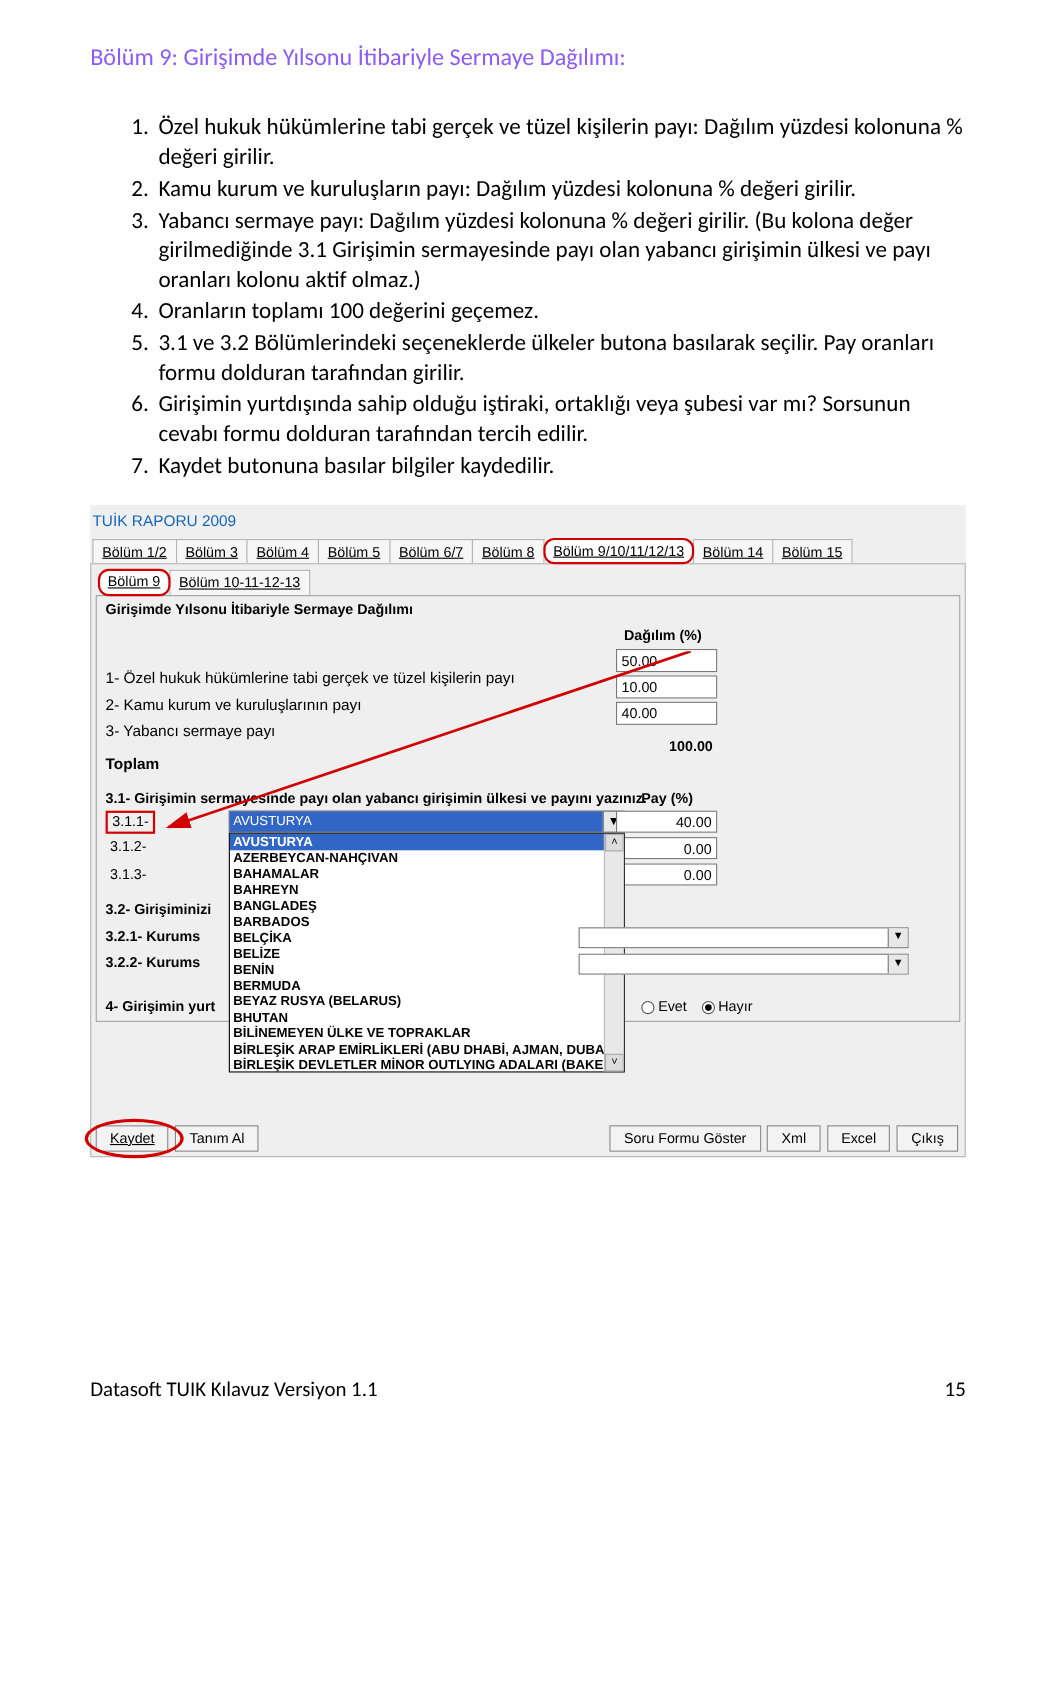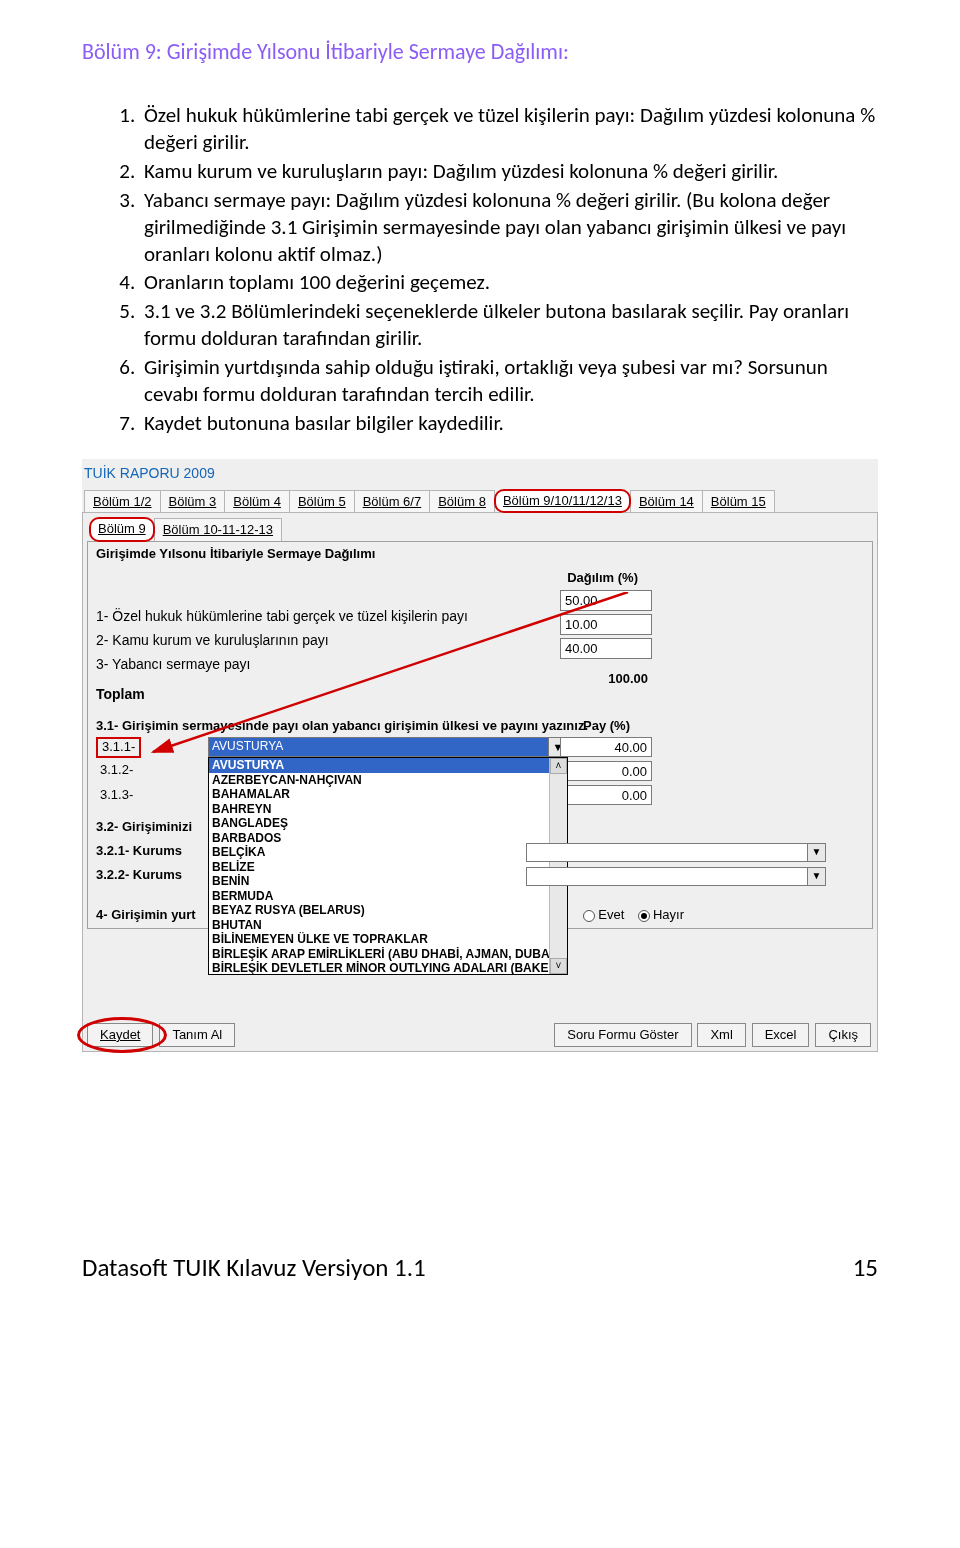--- a/index.html
+++ b/index.html
@@ -214,21 +214,21 @@
   .wbtn.first { text-decoration: underline; }
   .circle-red {
     position: absolute; border: 3px solid #d00000;
     border-radius: 50%;
     width: 90px; height: 36px;
     left: -10px; bottom: -6px;
   }
   .footer {
     margin-top: 200px;
     display: flex; justify-content: space-between;
-    font-size: 25px;
+    font-size: 19px;
   }
 </style>
 </head>
 <body>
 
 <div class="section-heading">Bölüm 9: Girişimde Yılsonu İtibariyle Sermaye Dağılımı:</div>
 
 <ol class="instructions">
   <li>Özel hukuk hükümlerine tabi gerçek ve tüzel kişilerin payı: Dağılım yüzdesi kolonuna % değeri girilir.</li>
   <li>Kamu kurum ve kuruluşların payı: Dağılım yüzdesi kolonuna % değeri girilir.</li>

